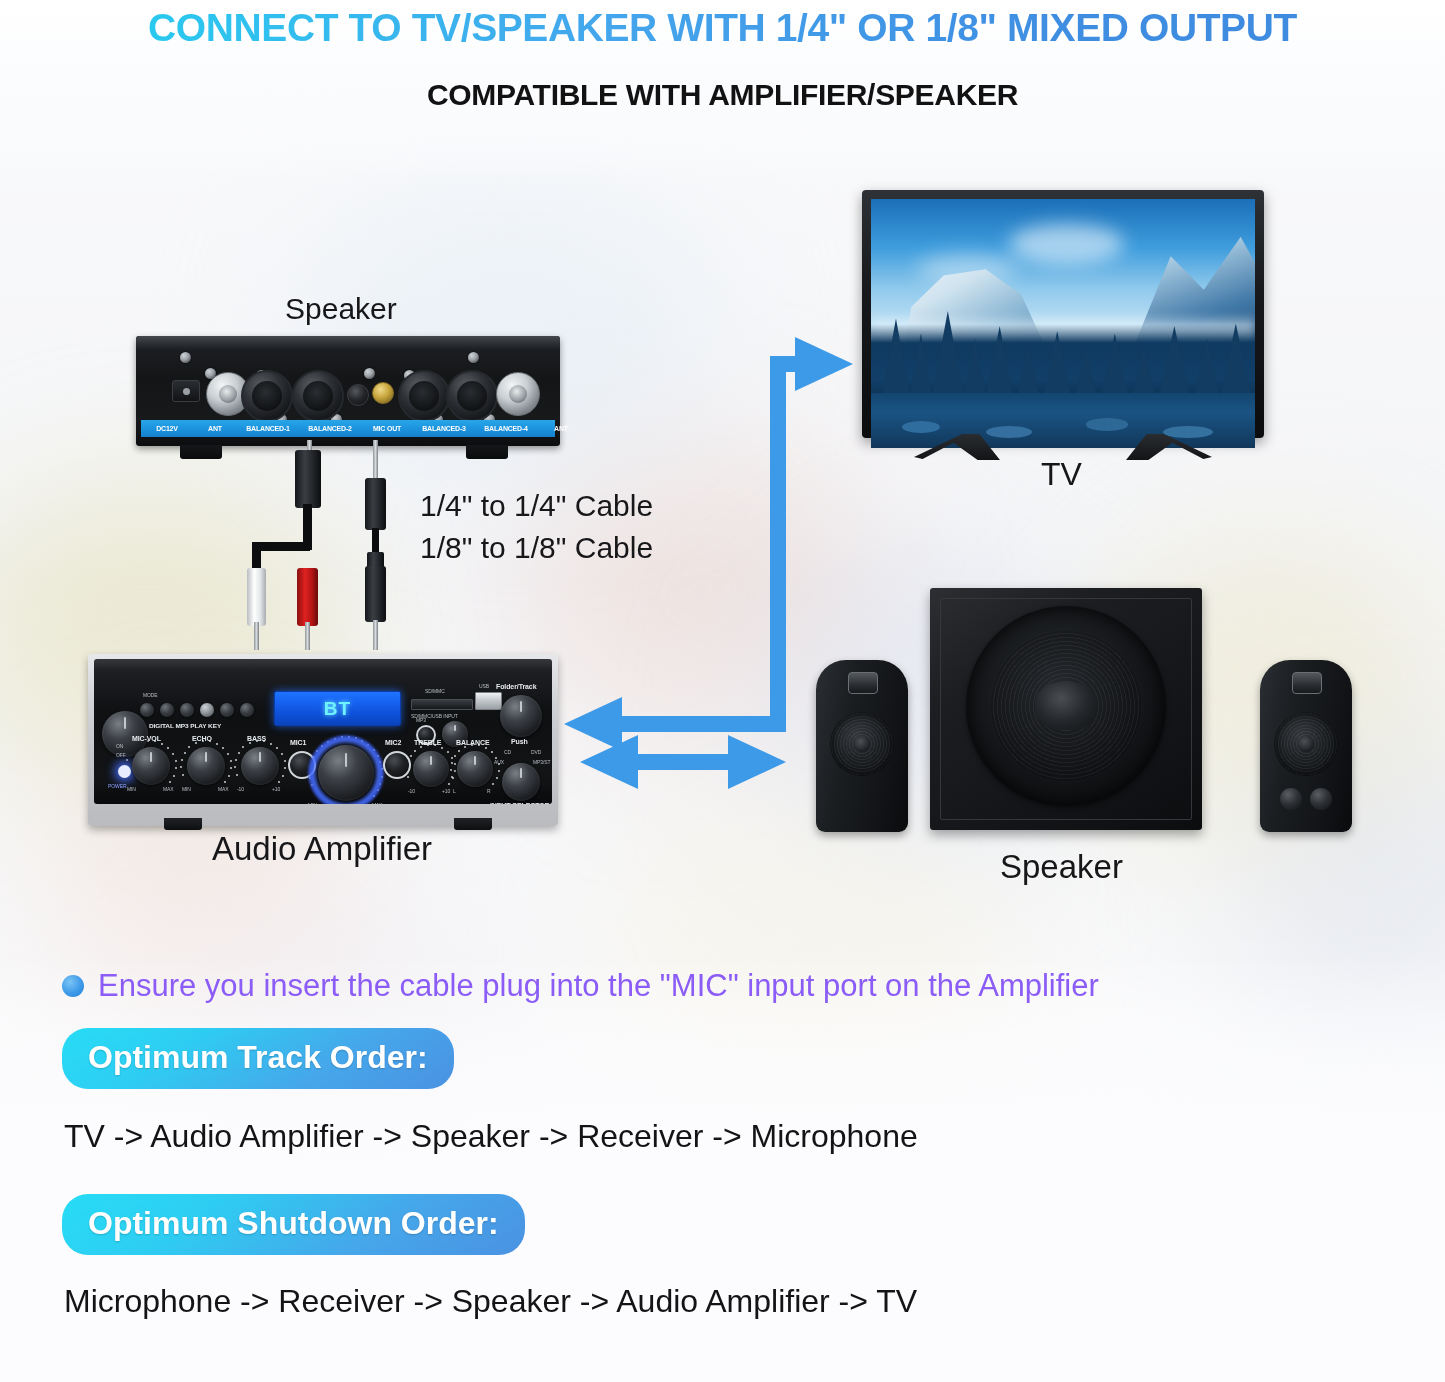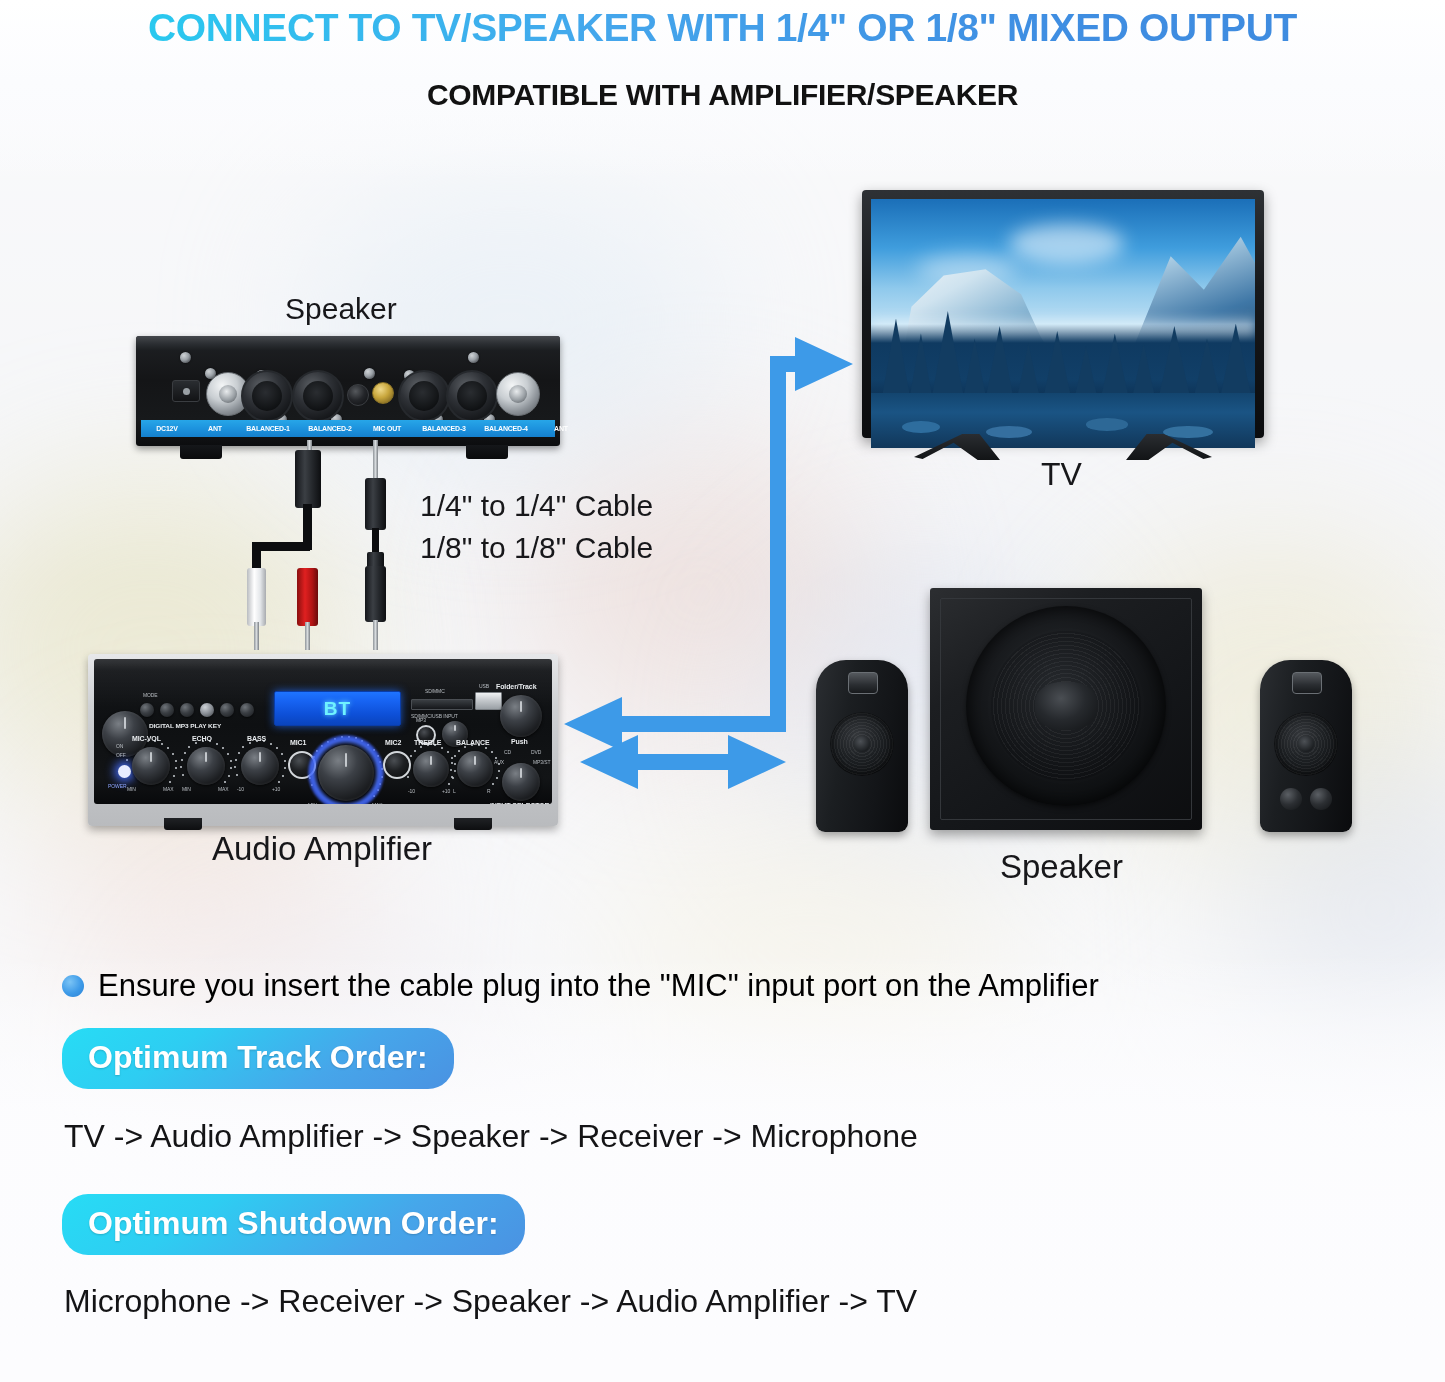--- a/index.html
+++ b/index.html
@@ -188,21 +188,21 @@
   .sat-knob{position:absolute;width:22px;height:22px;border-radius:50%;
     background:radial-gradient(circle at 36% 30%,#5b5f64 0%,#2c2f33 48%,#111315 100%);}
 
   
   #arrows{position:absolute;left:0;top:0;width:1445px;height:1382px;pointer-events:none;}
 
   
   .note-row{position:absolute;display:flex;align-items:center;gap:14px;}
   .note-dot{width:22px;height:22px;border-radius:50%;flex:0 0 auto;
     background:radial-gradient(circle at 36% 32%,#7bc4f5 0%,#3d9ae8 55%,#2b82d4 100%);}
-  .note-text{font-size:31px;color:#000000;white-space:nowrap;}
+  .note-text{font-size:31px;color:#8b5cf6;white-space:nowrap;}
   .badge{position:absolute;display:inline-flex;align-items:center;
     padding:11px 26px 13px;border-radius:26px;
     background:linear-gradient(145deg,#27dcf5 0%,#2ecdf2 30%,#46a6ea 68%,#4a92e2 100%);
     color:#fff;font-size:32px;font-weight:bold;white-space:nowrap;
     text-shadow:0 1px 2px rgba(0,0,0,.18);}
   .order-line{position:absolute;font-size:32px;color:#141416;white-space:nowrap;}
 </style>
 </head>
 <body>
 

